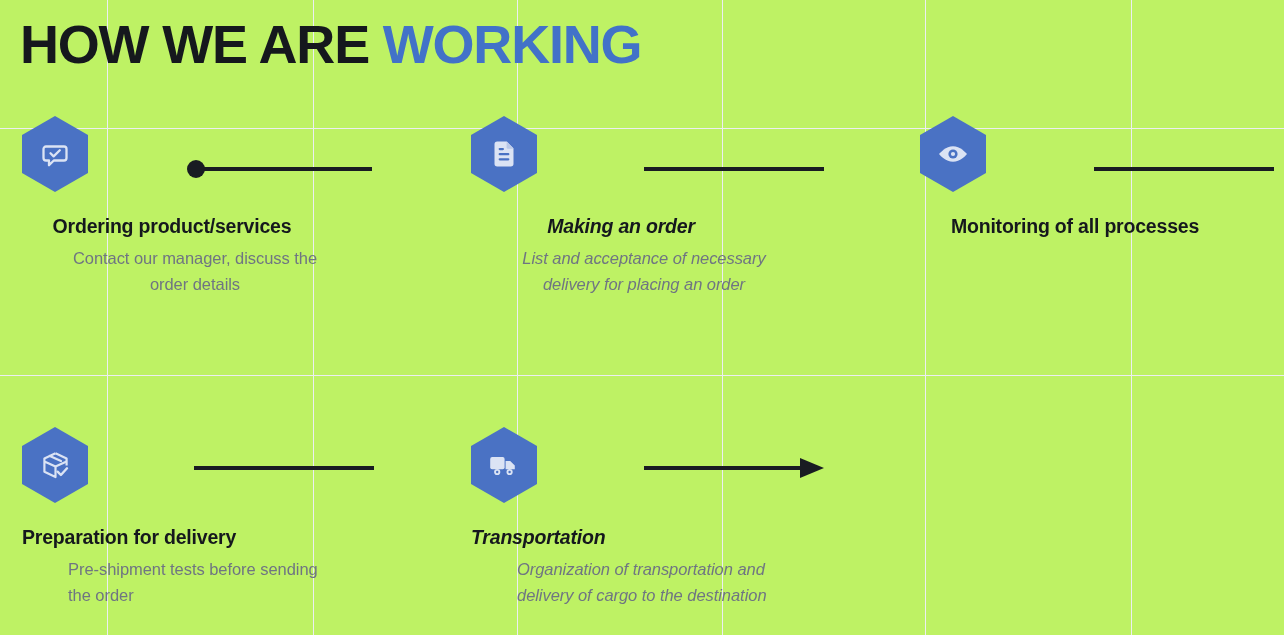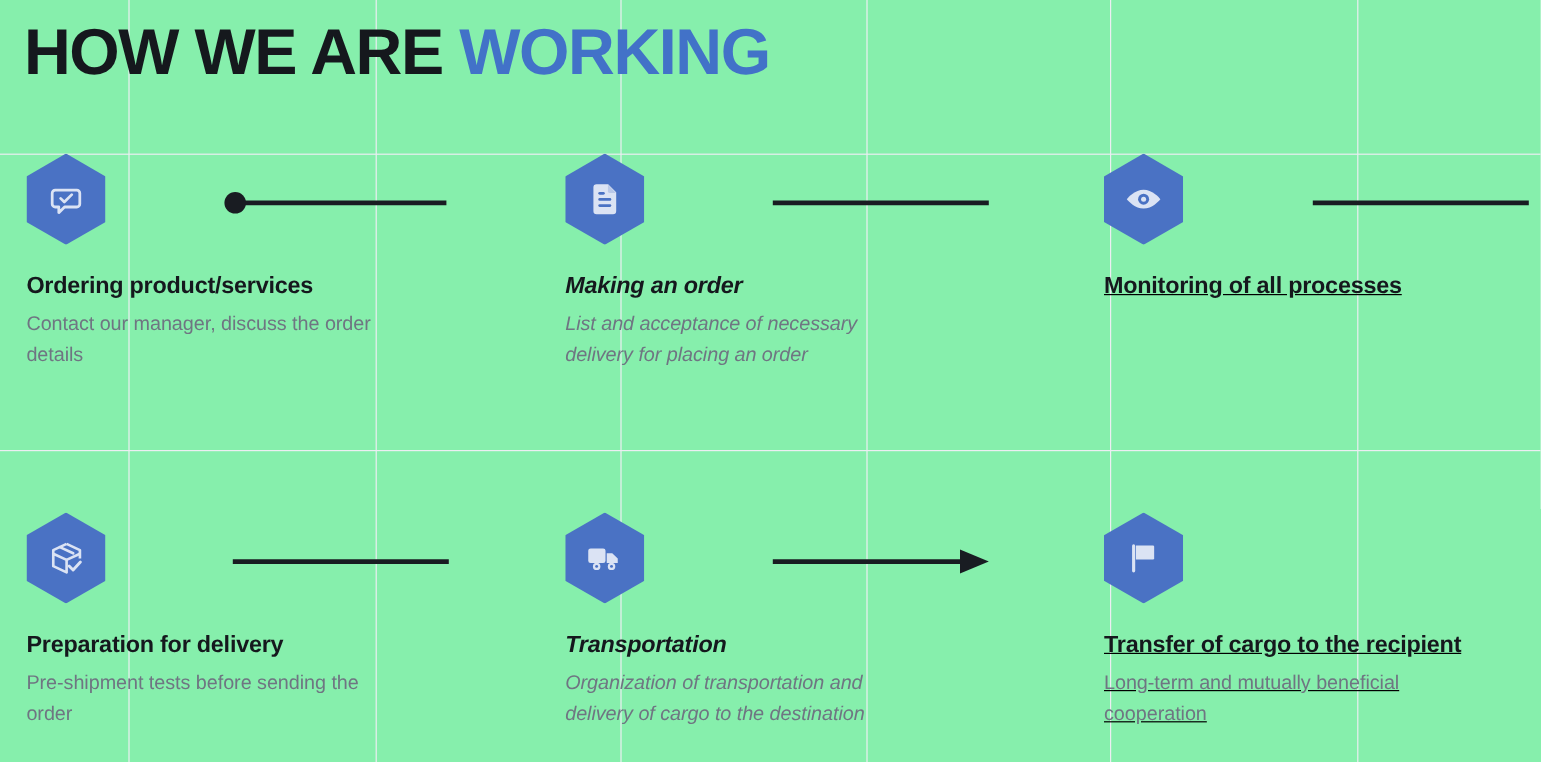--- a/index.html
+++ b/index.html
@@ -7,21 +7,21 @@
   html, body {
     width:1284px; height:635px;
     overflow:hidden;
     background:#f8f9fb;
     font-family:"Liberation Sans", sans-serif;
     -webkit-font-smoothing:antialiased;
   }
   #stage {
     position:relative;
     width:1284px; height:635px;
-    background:#86efac;
+    background:#bef264;
     overflow:hidden;
   }
 
   
   .grid-layer { position:absolute; inset:0; pointer-events:none; z-index:0; }
   .grid-v { position:absolute; top:0; bottom:0; width:1px; background:#eceef2; }
   .grid-h { position:absolute; left:0; right:0; height:1px; background:#eceef2; }
 
   
   .title {
@@ -35,26 +35,26 @@
     white-space:nowrap;
     font-stretch:condensed;
     z-index:3;
   }
   .title .accent { color:#4272c8; }
   .title .t-part { display:inline; }
 
   
   .steps { position:absolute; inset:0; z-index:2; }
   .step { position:absolute; width:300px; }
-  .step.r1 { top:128px; }
+  .step.r1 { top:116px;text-align:center; }
   .step.r2 { top:427px; }
   .step.c1 { left:22px; }
   .step.c2 { left:471px;font-style:italic; }
   .step.c3 { left:920px; }
-  .step.c3 { width:310px;text-decoration:underline; }
+  .step.c3 { width:310px; }
 
   .hex-wrap {
     position:relative;
     width:66px; height:76px;
   }
   .hex {
     position:absolute; left:0; top:0;
     width:66px; height:76px;
     background:#4a72c4;
     clip-path:polygon(50% 0%, 100% 25%, 100% 75%, 50% 100%, 0% 75%, 0% 25%);
@@ -70,20 +70,21 @@
     color:#15181d;
     letter-spacing:-0.2px;
   }
   .step-desc {
     margin-top:7px;
     font-size:16.5px;
     line-height:25.5px;
     color:#6f7582;
     font-weight:400;
     letter-spacing:-0.05px;
+    margin-left:46px;
   }
 
   
   .conn { position:absolute; z-index:2; }
   .conn svg { display:block; overflow:visible; }
 </style>
 </head>
 <body>
 
 <div id="stage">
@@ -215,29 +216,15 @@
               <circle cx="22.6" cy="24.0" r="3.1" fill="#dbe3f4"></circle>
               <circle cx="22.6" cy="24.0" r="1.2" fill="#4a72c4"></circle>
             </svg>
           </span>
         </div>
       </div>
       <div class="step-title">Transportation</div>
       <div class="step-desc">Organization of transportation and delivery of cargo to the destination</div>
     </div>
 
-    <div class="step r2 c3">
-      <div class="hex-wrap">
-        <div class="hex">
-          <span>
-            <svg width="32" height="32" viewBox="0 0 32 32" fill="none">
-              <rect x="6.4" y="4.6" width="2.6" height="23.4" rx="1.3" fill="#dbe3f4"></rect>
-              <path d="M9.6 5.6h14.2a1 1 0 0 1 1 1v9.6a1 1 0 0 1-1 1H9.6V5.6z" fill="#dbe3f4"></path>
-            </svg>
-          </span>
-        </div>
-      </div>
-      <div class="step-title">Transfer of cargo to the recipient</div>
-      <div class="step-desc">Long-term and mutually beneficial cooperation</div>
-    </div>
 
   </div>
 </div>
 
 </body></html>

